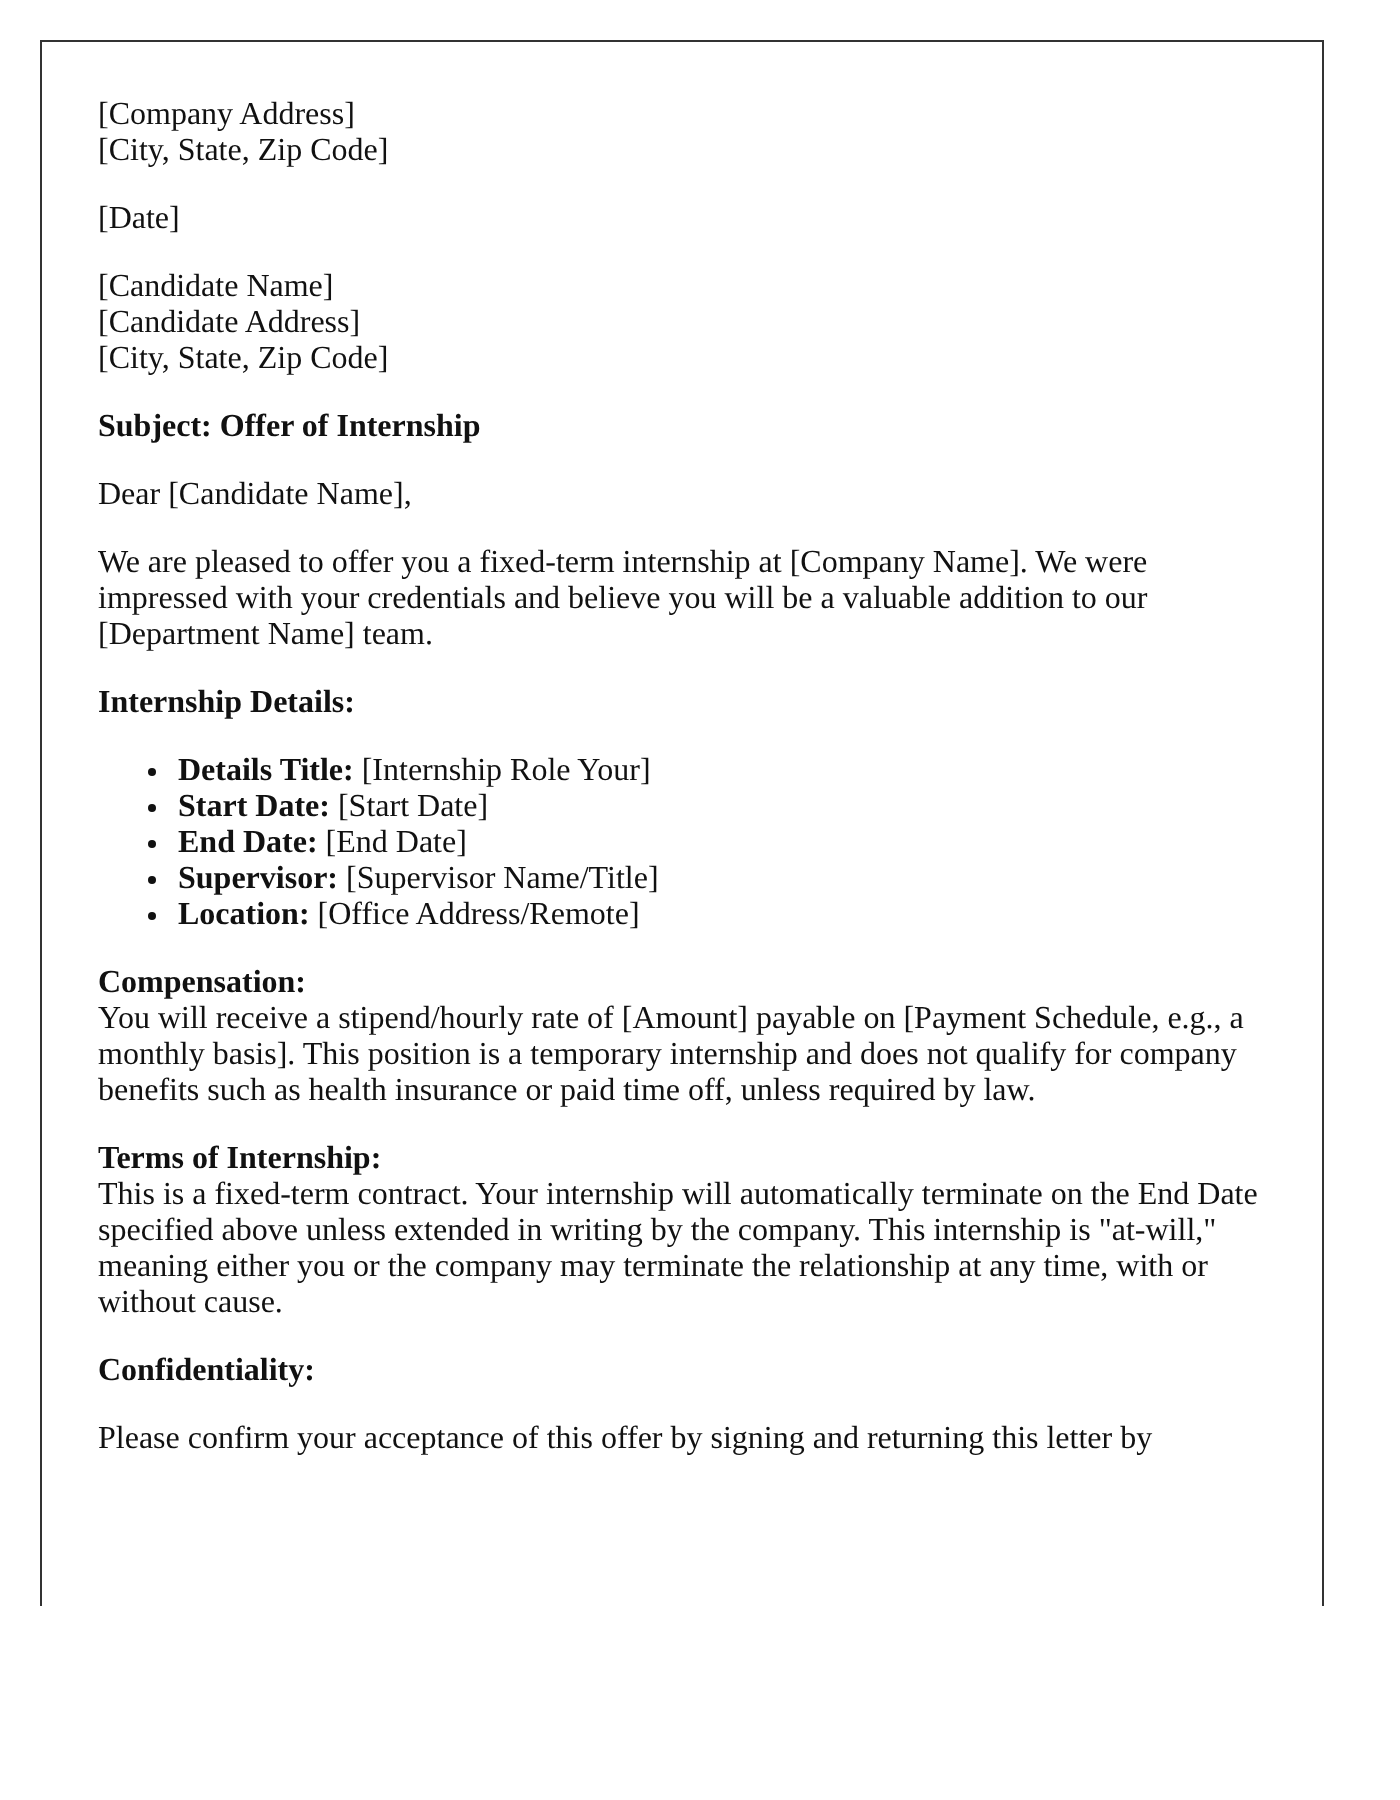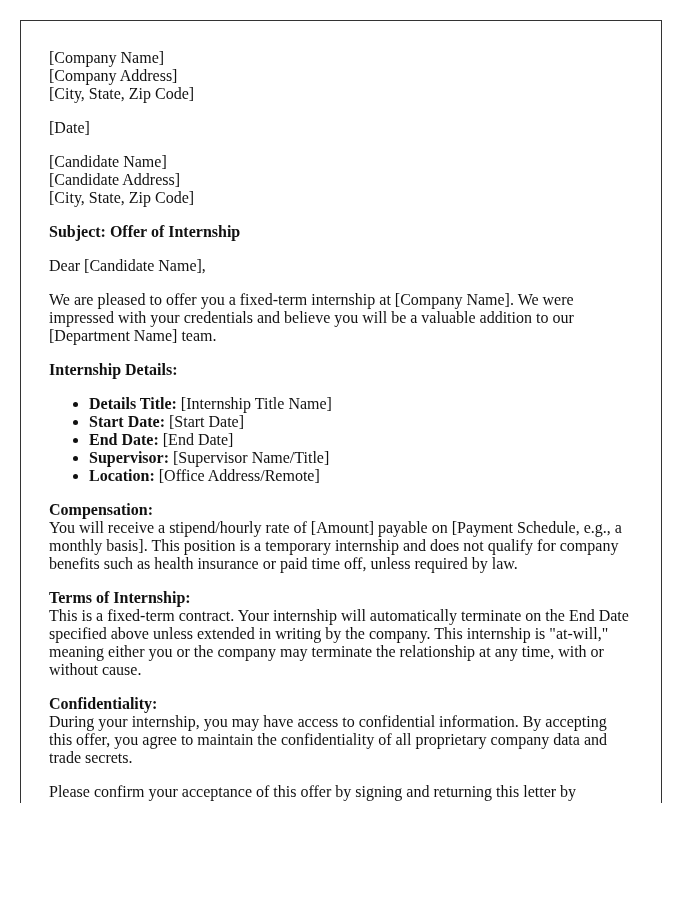--- a/index.html
+++ b/index.html
@@ -53,21 +53,20 @@
       font-weight: bold;
       display: block;
     }
   </style>
 </head>
 <body>
 
 <div class="letter">
 
   <div class="block">
-    <div>[Company Name]</div>
     <div>[Company Address]</div>
     <div>[City, State, Zip Code]</div>
   </div>
 
   <p>[Date]</p>
 
   <div class="block">
     <div>[Candidate Name]</div>
     <div>[Candidate Address]</div>
     <div>[City, State, Zip Code]</div>
@@ -75,37 +74,36 @@
 
   <p class="bold">Subject: Offer of Internship</p>
 
   <p>Dear [Candidate Name],</p>
 
   <p>We are pleased to offer you a fixed-term internship at [Company Name]. We were impressed with your credentials and believe you will be a valuable addition to our [Department Name] team.</p>
 
   <p class="bold">Internship Details:</p>
 
   <ul>
-    <li><span class="bold">Details Title:</span><span> [Internship Title Name]</span></li>
+    <li><span class="bold">Details Title:</span><span> [Internship Role Your]</span></li>
     <li><span class="bold">Start Date:</span><span> [Start Date]</span></li>
     <li><span class="bold">End Date:</span><span> [End Date]</span></li>
     <li><span class="bold">Supervisor:</span><span> [Supervisor Name/Title]</span></li>
     <li><span class="bold">Location:</span><span> [Office Address/Remote]</span></li>
   </ul>
 
   <p>
     <span class="section-head">Compensation:</span>
     <span>You will receive a stipend/hourly rate of [Amount] payable on [Payment Schedule, e.g., a monthly basis]. This position is a temporary internship and does not qualify for company benefits such as health insurance or paid time off, unless required by law.</span>
   </p>
 
   <p>
     <span class="section-head">Terms of Internship:</span>
     <span>This is a fixed-term contract. Your internship will automatically terminate on the End Date specified above unless extended in writing by the company. This internship is "at-will," meaning either you or the company may terminate the relationship at any time, with or without cause.</span>
   </p>
 
   <p>
     <span class="section-head">Confidentiality:</span>
-    <span>During your internship, you may have access to confidential information. By accepting this offer, you agree to maintain the confidentiality of all proprietary company data and trade secrets.</span>
   </p>
 
   <p>Please confirm your acceptance of this offer by signing and returning this letter by</p>
 
 </div>
 
 </body></html>

